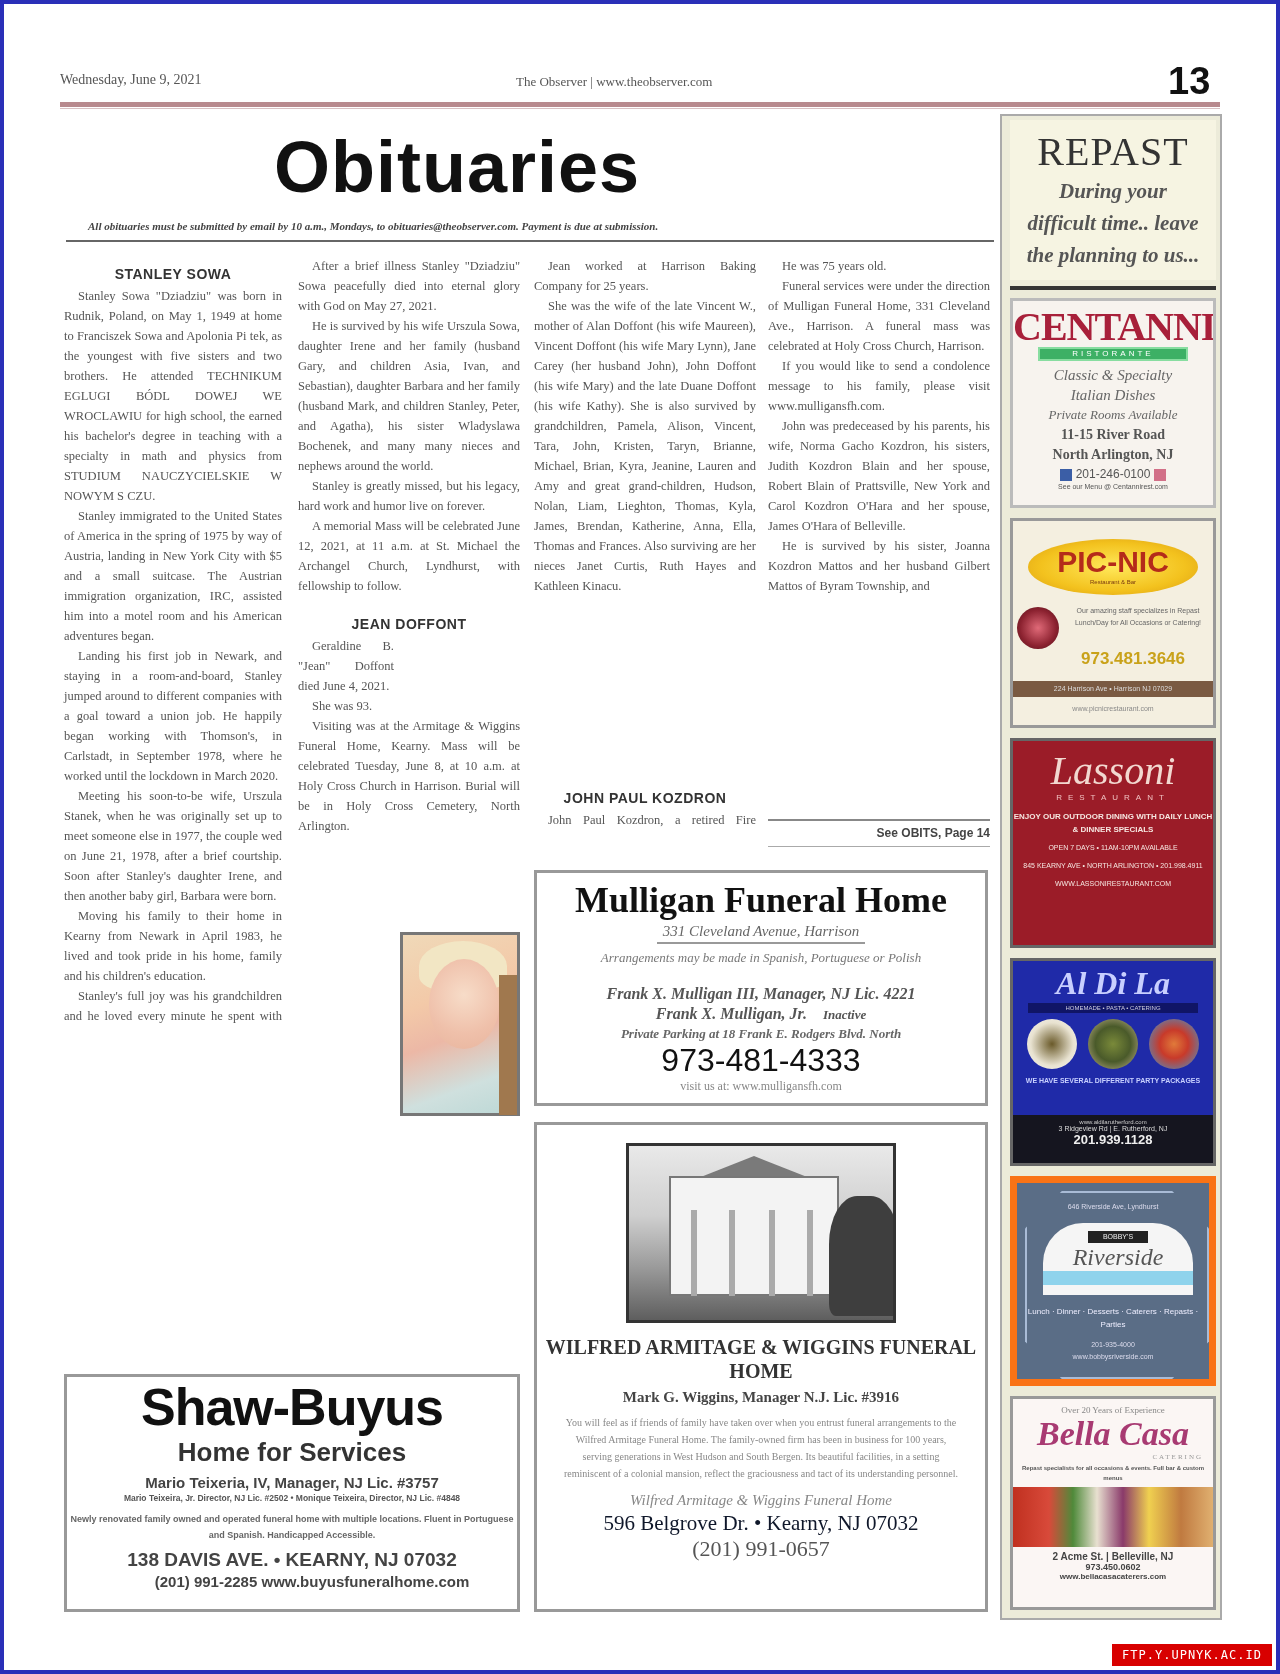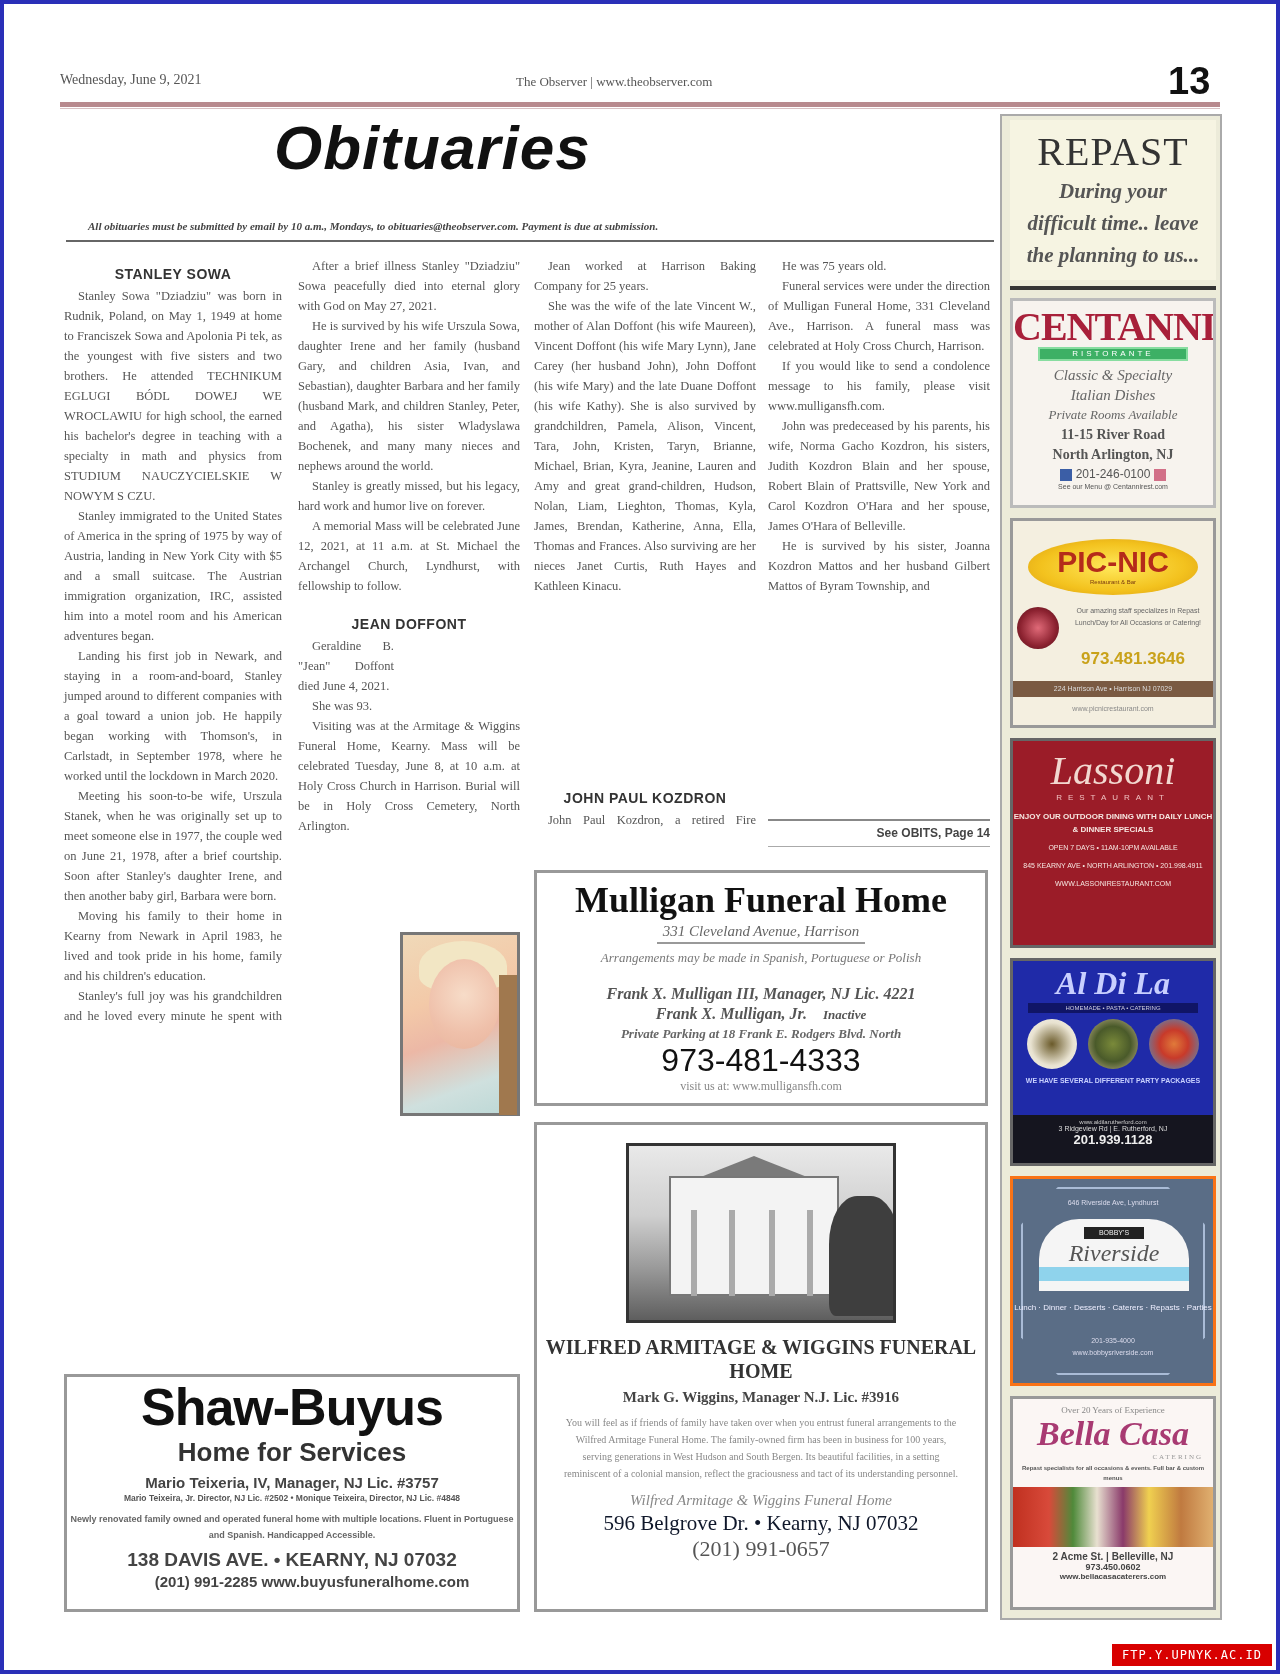--- a/index.html
+++ b/index.html
@@ -8,21 +8,21 @@
   .frame { position: absolute; left: 0; top: 0; width: 1280px; height: 1674px; border: 4px solid #2a2fb8; }
   .page { position: absolute; left: 4px; top: 4px; width: 1272px; height: 1666px; background: #fff; }
 
   
   .hdr-date { position: absolute; left: 56px; top: 68px; font-size: 14px; color: #555; }
   .hdr-center { position: absolute; left: 512px; top: 70px; font-size: 13px; color: #555; }
   .hdr-page { position: absolute; left: 1164px; top: 56px; font-size: 38px; font-weight: bold; color: #111; font-family: "Liberation Sans", sans-serif; }
   .hdr-rule { position: absolute; left: 56px; top: 98px; width: 1160px; height: 5px; background: #b88a8e; }
   .hdr-rule2 { position: absolute; left: 56px; top: 104px; width: 1160px; height: 1px; background: #d8c0c2; }
 
-  .title { position: absolute; left: 270px; top: 108px; font-size: 62px; font-weight: bold; letter-spacing: 1px; color: #111; font-family: "Liberation Sans", sans-serif; font-style: italic; }
+  .title { position: absolute; left: 270px; top: 122px; font-size: 72px; font-weight: bold; letter-spacing: 1px; color: #111; font-family: "Liberation Sans", sans-serif; }
   .subline { position: absolute; left: 84px; top: 216px; width: 900px; font-size: 11px; font-style: italic; font-weight: bold; color: #444; white-space: nowrap; }
   .title-rule { position: absolute; left: 62px; top: 236px; width: 928px; height: 2px; background: #666; }
 
   
   .col { position: absolute; font-size: 12.5px; line-height: 20px; color: #555; text-align: justify; }
   .col p { text-indent: 14px; }
   .col .head { text-align: center; text-indent: 0; font-family: "Liberation Sans", sans-serif; font-weight: bold; font-size: 14px; color: #333; margin: 2px 0 2px; letter-spacing: 0.5px; }
   .c1 { left: 60px; top: 258px; width: 218px; }
   .c2 { left: 294px; top: 252px; width: 222px; }
   .c3 { left: 530px; top: 252px; width: 222px; }
@@ -113,21 +113,21 @@
   .aldisla .h { font-size: 32px; font-style: italic; font-weight: bold; color: #c8cfff; margin-top: 4px; line-height: 36px; }
   .aldisla .tag { margin: 2px auto 0; width: 170px; height: 10px; background: #101566; font-size: 6px; color: #ccd; line-height: 10px; font-family: "Liberation Sans", sans-serif; }
   .aldisla .dishes { display: flex; justify-content: space-around; margin: 6px 8px 0; }
   .aldisla .dish { width: 50px; height: 50px; border-radius: 50%; }
   .aldisla .t { font-size: 7px; font-weight: bold; color: #c8d0ff; line-height: 11px; margin-top: 6px; font-family: "Liberation Sans", sans-serif; }
   .aldisla .foot { position: absolute; left: 0; bottom: 0; width: 100%; height: 48px; background: #15151f; }
   .aldisla .foot .u { font-size: 6px; color: #ccc; margin-top: 4px; font-family: "Liberation Sans", sans-serif; }
   .aldisla .foot .ad1 { font-size: 7px; color: #ddd; font-family: "Liberation Sans", sans-serif; }
   .aldisla .foot .ph { font-size: 13px; font-weight: bold; color: #eee; font-family: "Liberation Sans", sans-serif; }
 
-  .riverside { top: 1060px; height: 210px; background: #5a6d86; border: 3px solid #f97316; }
+  .riverside { top: 1060px; height: 210px; background: #5a6d86; border: 7px solid #f97316; }
   .riverside .oct { position: absolute; left: 8px; top: 8px; width: 184px; height: 188px; border: 2px solid #a9bbd6; clip-path: polygon(20% 0, 80% 0, 100% 20%, 100% 80%, 80% 100%, 20% 100%, 0 80%, 0 20%); }
   .riverside .top { position: absolute; left: 0; top: 20px; width: 100%; font-size: 7px; color: #dde; font-family: "Liberation Sans", sans-serif; }
   .riverside .logo { position: absolute; left: 26px; top: 40px; width: 150px; height: 72px; background: #f5f5f5; border-radius: 40px 40px 0 0; }
   .riverside .logo .bk { margin: 8px auto 0; width: 60px; height: 12px; background: #222; font-size: 7px; color: #eee; line-height: 12px; font-family: "Liberation Sans", sans-serif; }
   .riverside .logo .n { font-size: 24px; font-style: italic; color: #555; line-height: 28px; }
   .riverside .logo .bl { width: 100%; height: 14px; background: #8fd3ec; }
   .riverside .t { position: absolute; left: 0; top: 122px; width: 100%; font-size: 8px; color: #eef; line-height: 13px; font-family: "Liberation Sans", sans-serif; }
   .riverside .ph { position: absolute; left: 0; top: 156px; width: 100%; font-size: 7px; color: #dde; line-height: 12px; font-family: "Liberation Sans", sans-serif; }
 
   .bellacasa { top: 1280px; height: 214px; background: #fbf6f4; border: 3px solid #999; }

